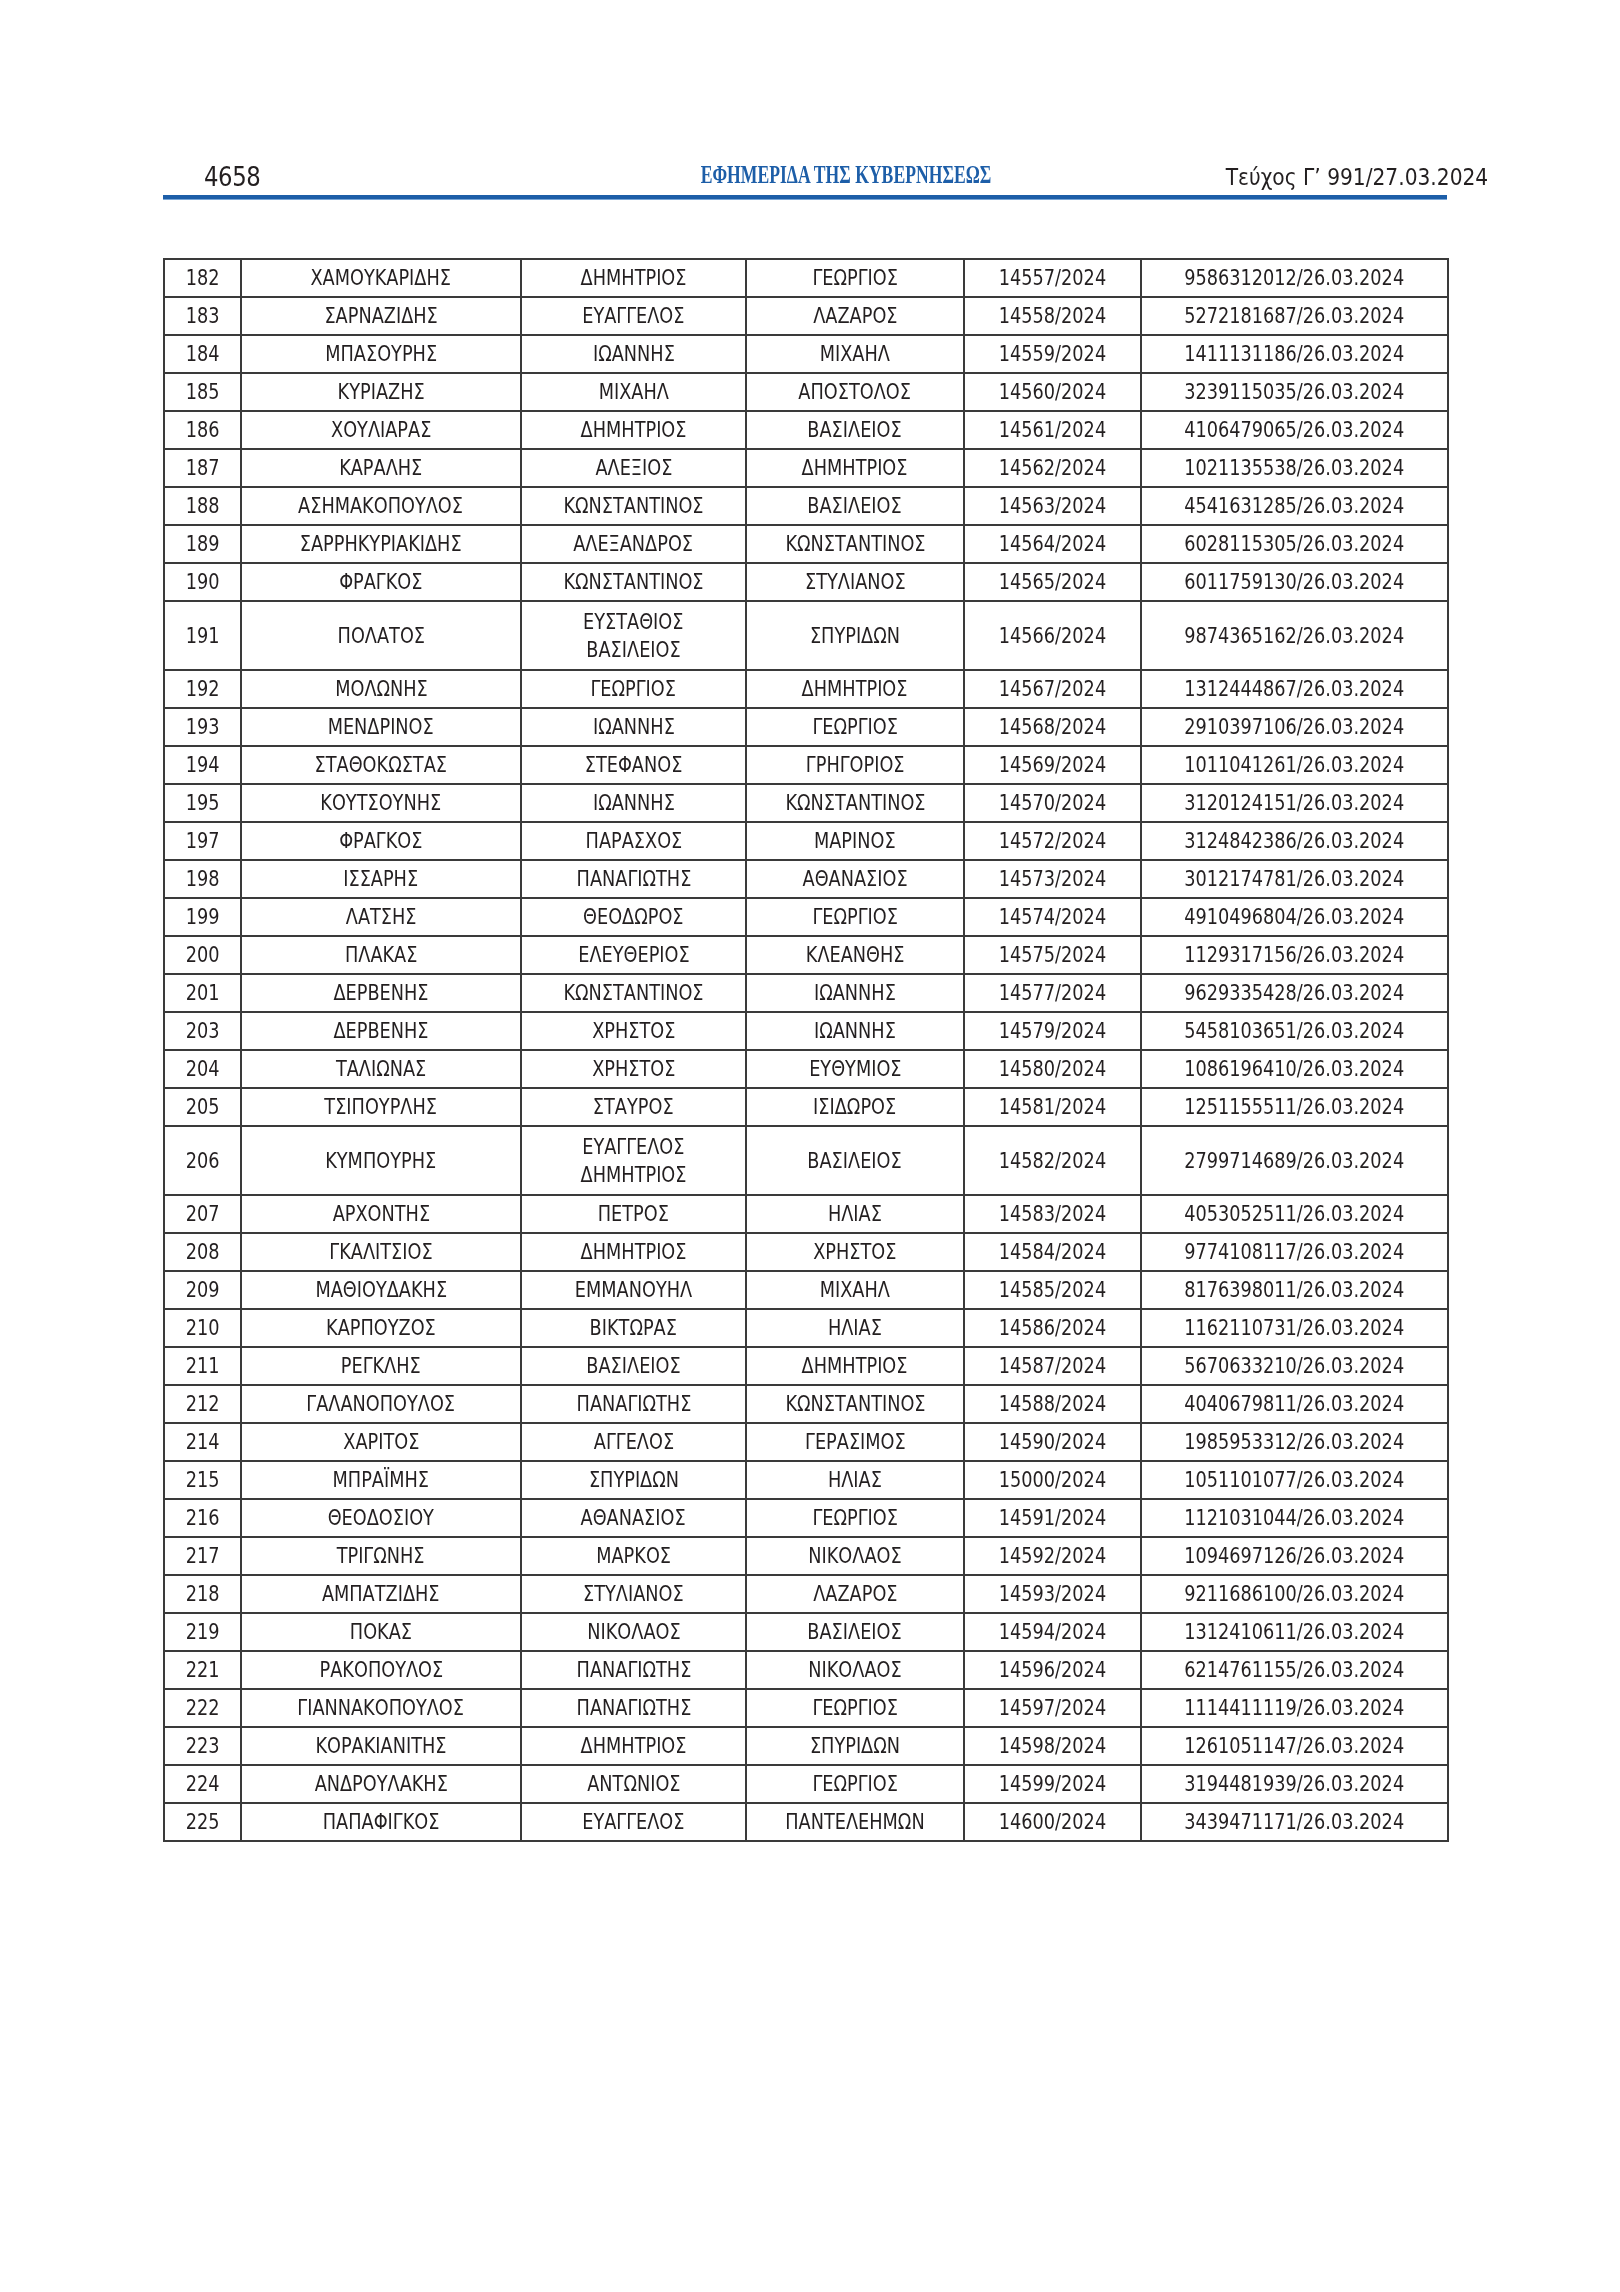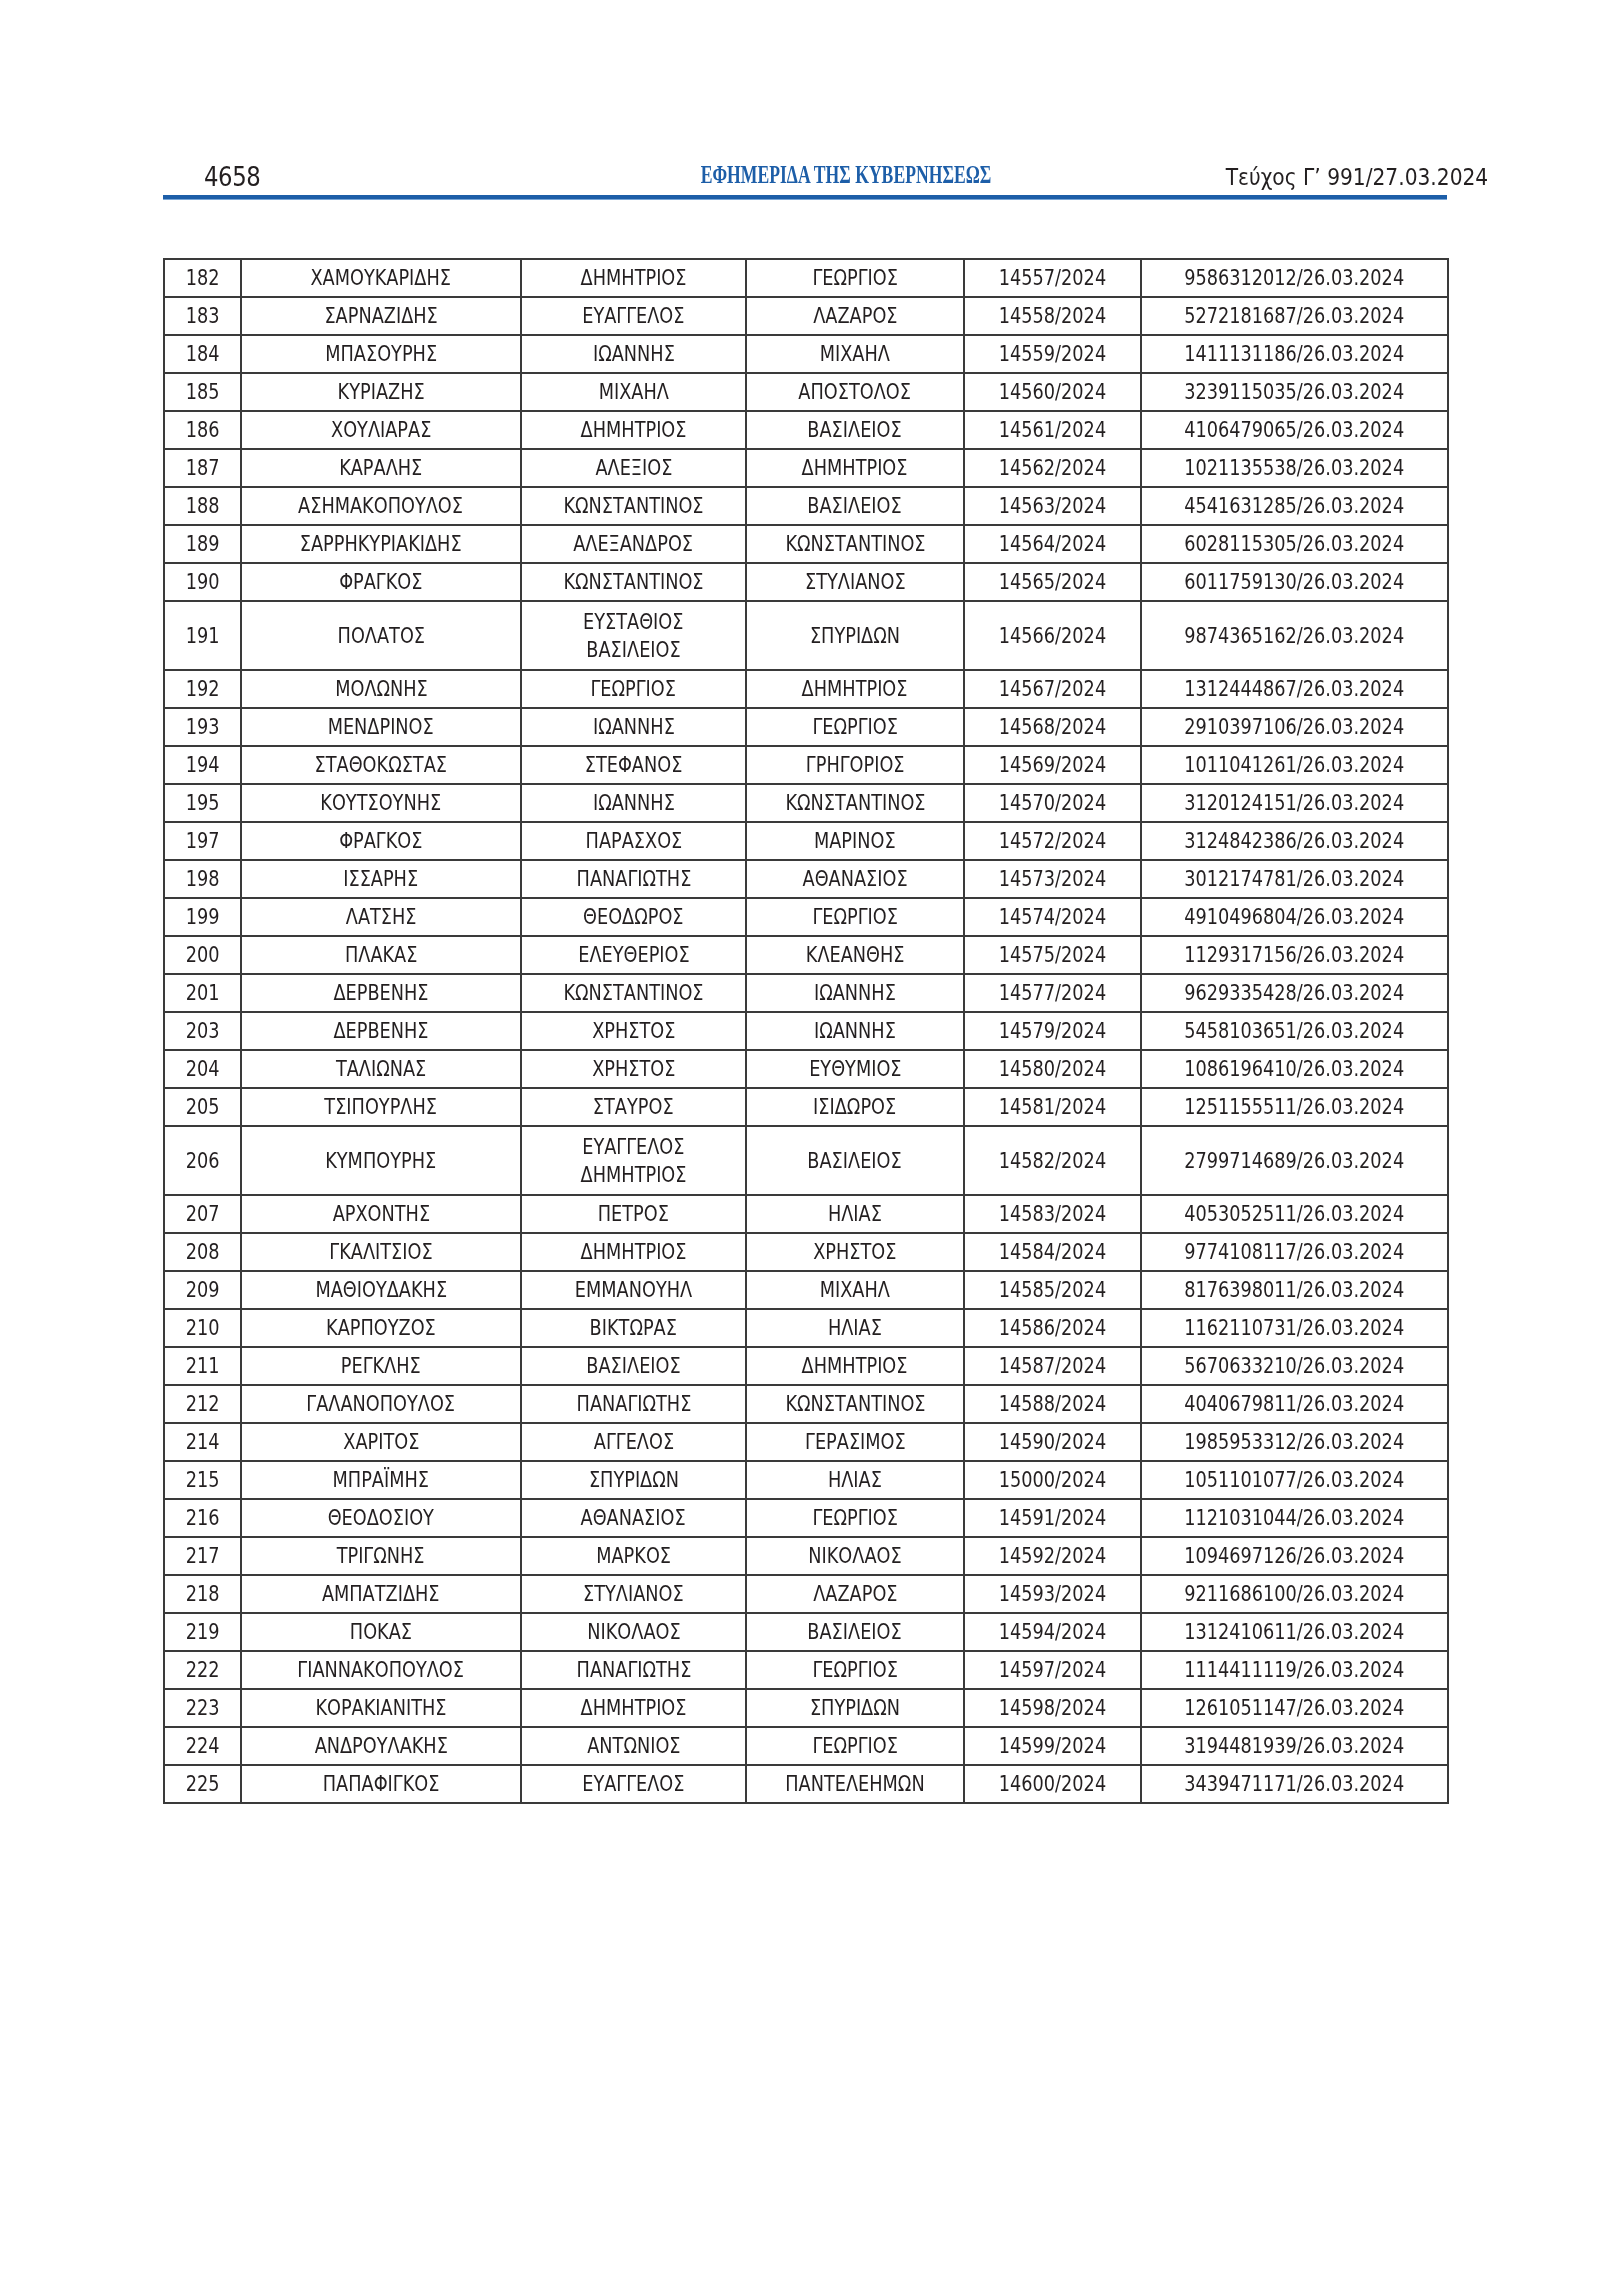--- a/index.html
+++ b/index.html
@@ -309,20 +309,28 @@
       </tr>
       <tr>
         <td><span>219</span></td>
         <td><span>ΠΟΚΑΣ</span></td>
         <td><span>ΝΙΚΟΛΑΟΣ</span></td>
         <td><span>ΒΑΣΙΛΕΙΟΣ</span></td>
         <td><span>14594/2024</span></td>
         <td><span>1312410611/26.03.2024</span></td>
       </tr>
       <tr>
+        <td><span>221</span></td>
+        <td><span>ΡΑΚΟΠΟΥΛΟΣ</span></td>
+        <td><span>ΠΑΝΑΓΙΩΤΗΣ</span></td>
+        <td><span>ΝΙΚΟΛΑΟΣ</span></td>
+        <td><span>14596/2024</span></td>
+        <td><span>6214761155/26.03.2024</span></td>
+      </tr>
+      <tr>
         <td><span>222</span></td>
         <td><span>ΓΙΑΝΝΑΚΟΠΟΥΛΟΣ</span></td>
         <td><span>ΠΑΝΑΓΙΩΤΗΣ</span></td>
         <td><span>ΓΕΩΡΓΙΟΣ</span></td>
         <td><span>14597/2024</span></td>
         <td><span>1114411119/26.03.2024</span></td>
       </tr>
       <tr>
         <td><span>223</span></td>
         <td><span>ΚΟΡΑΚΙΑΝΙΤΗΣ</span></td>

